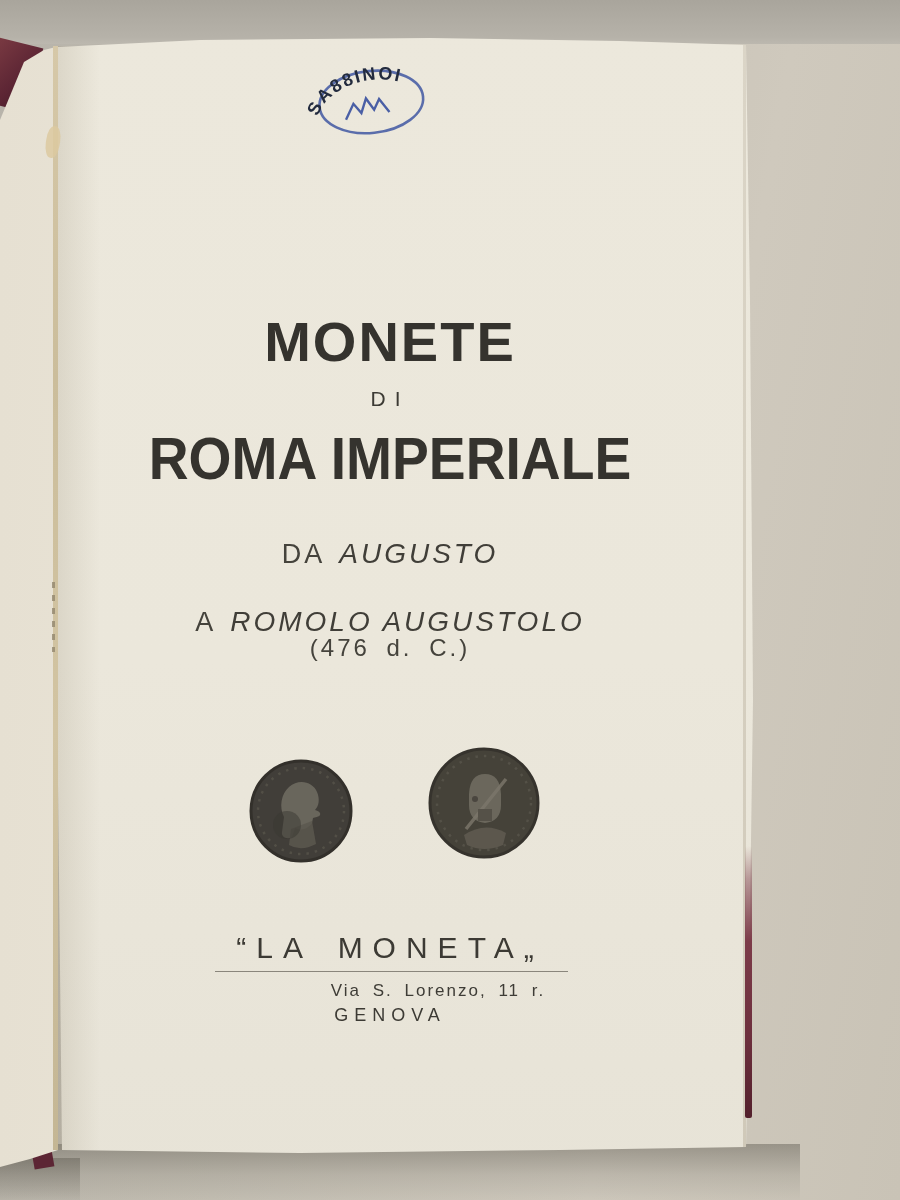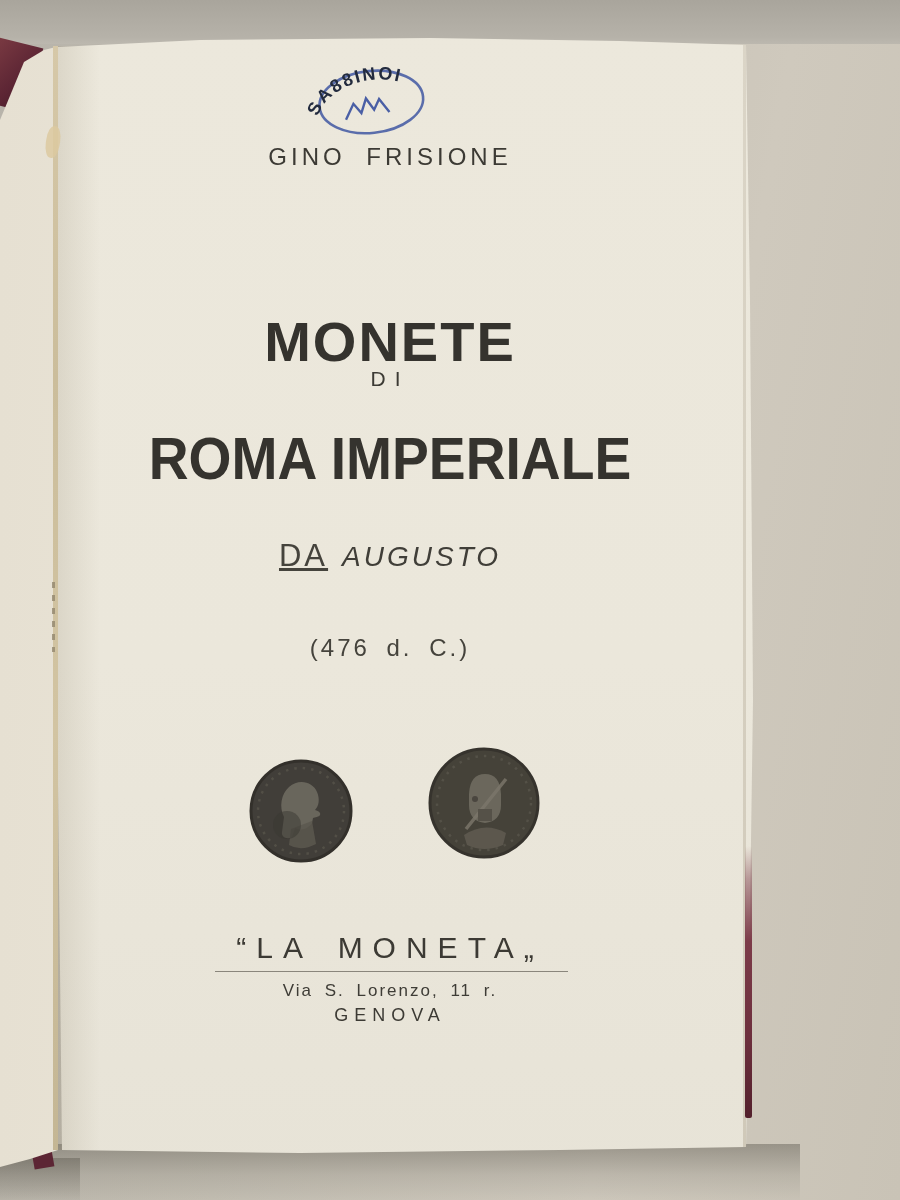--- a/index.html
+++ b/index.html
@@ -39,31 +39,31 @@
   .page-gutter-shade{left:58px;top:46px;width:42px;height:1104px;z-index:3;
     background:linear-gradient(90deg,rgba(120,108,80,.14),rgba(0,0,0,0));}
   .page-right-edge{left:743px;top:45px;width:3px;height:1102px;z-index:3;
     background:linear-gradient(180deg,#dbd5c7,#d0c9b9);}
   .cover-edge-right{left:745px;top:846px;width:7px;height:272px;z-index:3;border-radius:2px;
     background:linear-gradient(180deg,rgba(124,59,73,0) 0%,rgba(124,59,73,.45) 12%,#7c3b49 35%,#6d2f3d 70%,#53202c 100%);}
   .content{z-index:5;}
   .center-line{position:absolute;left:60px;width:660px;text-align:center;line-height:1;z-index:5;}
   .author{top:145px;font-size:24px;letter-spacing:4px;word-spacing:10px;color:#3c3a34;}
   .t1{top:314px;font-size:56px;font-weight:bold;letter-spacing:2px;color:#35332e;}
-  .t2{top:368px;font-size:21px;letter-spacing:9px;color:#3c3a34;}
+  .t2{top:388px;font-size:21px;letter-spacing:9px;color:#3c3a34;}
   .t3{top:429px;font-size:60px;font-weight:bold;letter-spacing:0px;color:#35332e;transform:scaleX(.92);}
-  .sub-prefix{font-size:31px;letter-spacing:3px;color:var(--ink-soft);margin-right:14px;text-decoration:underline;}
+  .sub-prefix{font-size:27px;letter-spacing:3px;color:var(--ink-soft);margin-right:14px;}
   .sub-name{font-size:28px;font-style:italic;letter-spacing:3px;color:#403e38;}
   .sub1{top:540px;}
   .sub2{top:576px;font-size:24px;letter-spacing:3px;word-spacing:7px;color:var(--ink-soft);}
   .sub3{top:608px;}
   .sub4{top:636px;font-size:24px;letter-spacing:3px;word-spacing:7px;color:var(--ink-soft);}
   .publisher{top:933px;font-size:30px;letter-spacing:10px;word-spacing:8px;color:#3c3a34;}
   .pub-rule{left:215px;top:971px;width:353px;height:1px;background:#8a867c;z-index:5;}
-  .address{top:982px;font-size:17px;letter-spacing:2px;word-spacing:5px;color:#3e3c36;}
+  .address{top:982px;font-size:17px;letter-spacing:2px;word-spacing:5px;color:#3e3c36;margin-left:48px;}
   .city{top:1006px;font-size:18px;letter-spacing:6px;color:#3c3a34;}
   .stamp-svg{left:303px;top:53px;z-index:6;transform:rotate(-6deg);}
   .coin-svg{z-index:6;}
   .coin-left{left:249px;top:759px;}
   .coin-right{left:428px;top:747px;}
 </style>
 </head>
 <body>
 
 <div class="photo">
@@ -87,28 +87,30 @@
 
   <svg class="abs stamp-svg" width="135" height="92" viewBox="0 0 135 92">
     <ellipse cx="68" cy="49" rx="52" ry="31" fill="none" style="stroke:var(--stamp-blue)" stroke-width="2.6" opacity="0.9"></ellipse>
     <path d="M41,64 L50,49 L57,59 L63,45 L70,57 L76,47 L85,61" fill="none" style="stroke:var(--stamp-blue)" stroke-width="2.4" stroke-linejoin="miter"></path>
     <path id="stamp-arc" d="M12,62 A60,44 0 0 1 126,54" fill="none"></path>
     <text font-size="18" font-weight="bold" style="fill:var(--stamp-ink);letter-spacing:2px">
       <textPath href="#stamp-arc" startOffset="4">SA88INOI</textPath>
     </text>
   </svg>
 
-  <div class="center-line author content">GINO FRISIONE</div>
 
   <div class="center-line t1 content">MONETE</div>
   <div class="center-line t2 content">DI</div>
   <div class="center-line t3 content">ROMA IMPERIALE</div>
 
   <div class="center-line sub1 content">
     <span class="sub-prefix">DA</span><span class="sub-name">AUGUSTO</span>
+  </div>
+  <div class="center-line sub3 content">
+    <span class="sub-prefix">A</span><span class="sub-name">ROMOLO AUGUSTOLO</span>
   </div>
   <div class="center-line sub4 content">(476 d. C.)</div>
 
   <svg class="abs coin-svg coin-left" width="104" height="104" viewBox="0 0 104 104">
     <circle cx="52" cy="52" r="50" fill="#413e39"></circle>
     <circle cx="52" cy="52" r="50" fill="none" stroke="#33302b" stroke-width="3"></circle>
     <circle cx="52" cy="52" r="43" fill="none" stroke="#605c52" stroke-width="2.5" stroke-dasharray="2.5 6" opacity="0.55"></circle>
     <path d="M40,28 C50,19 64,23 68,33 C71,40 70,47 66,51 C70,52 72,54 71,56 C70,58 66,58 64,59
              L63,64 C59,70 52,72 46,69 L43,78 C38,81 32,78 33,73 L35,58 C30,48 32,35 40,28 Z" fill="#6e6a60" opacity="0.9"></path>
     <path d="M42,70 L63,62 L67,85 Q52,93 40,86 Z" fill="#5c584f" opacity="0.85"></path>

